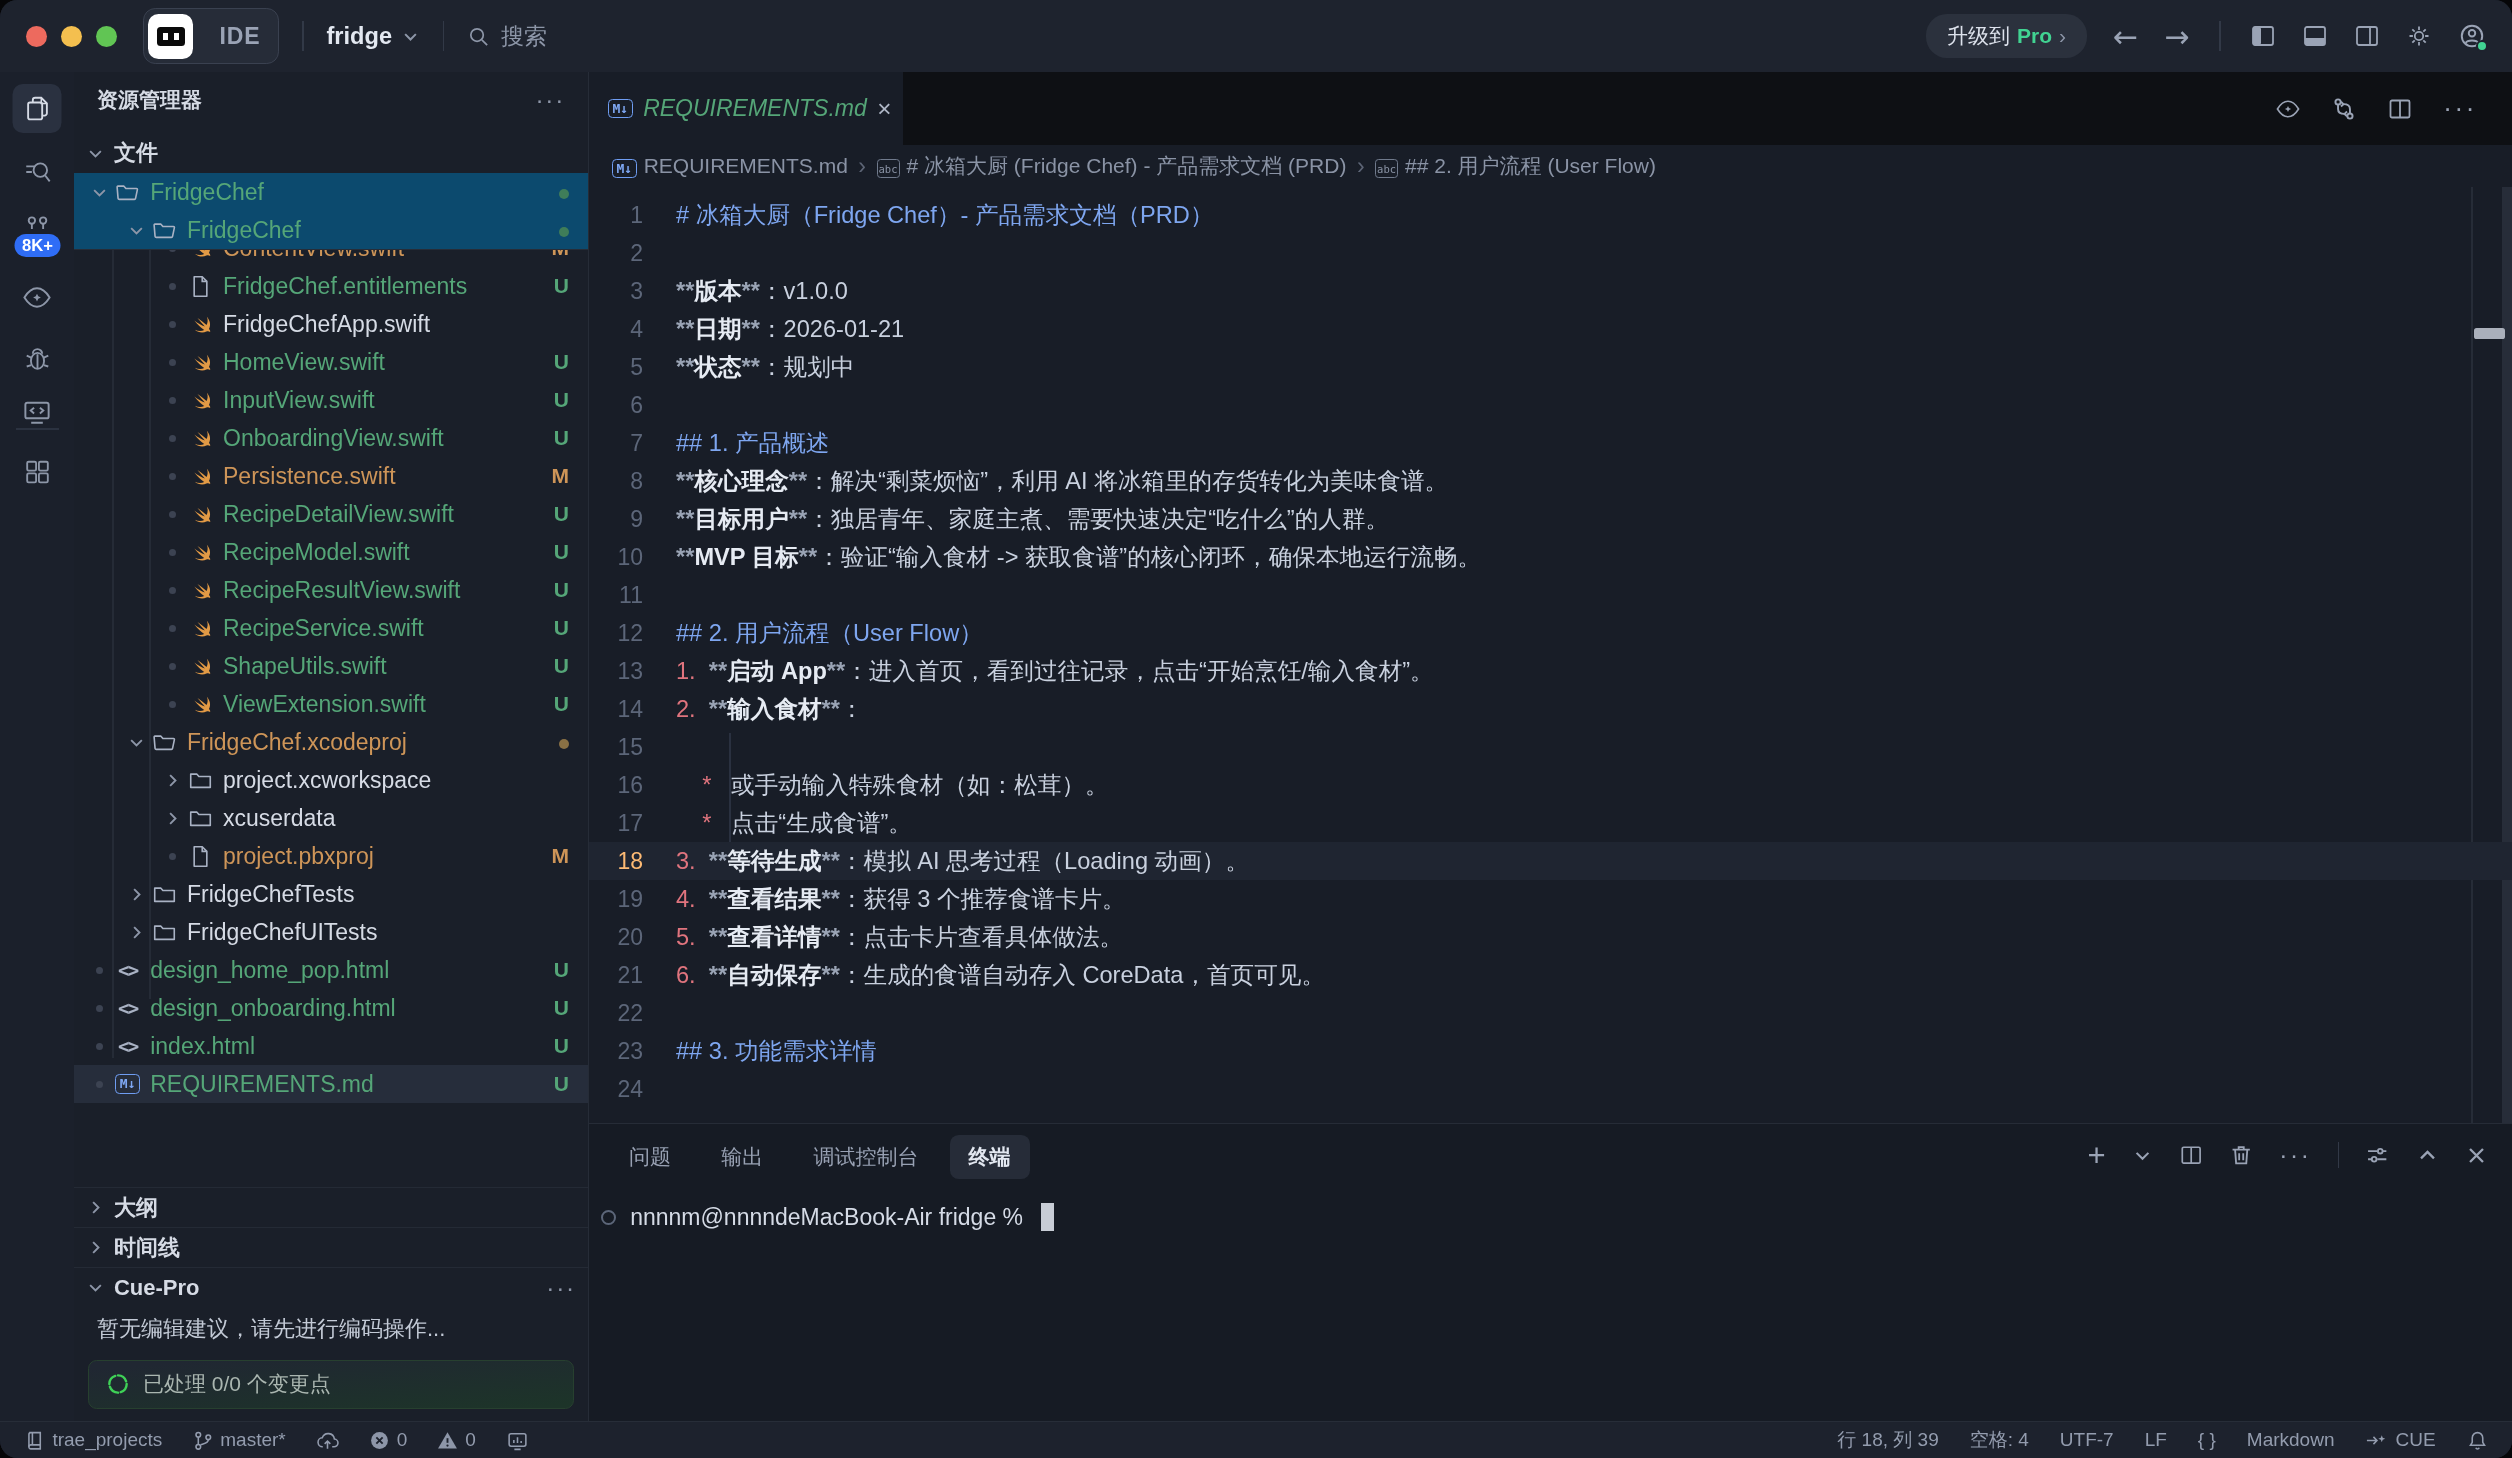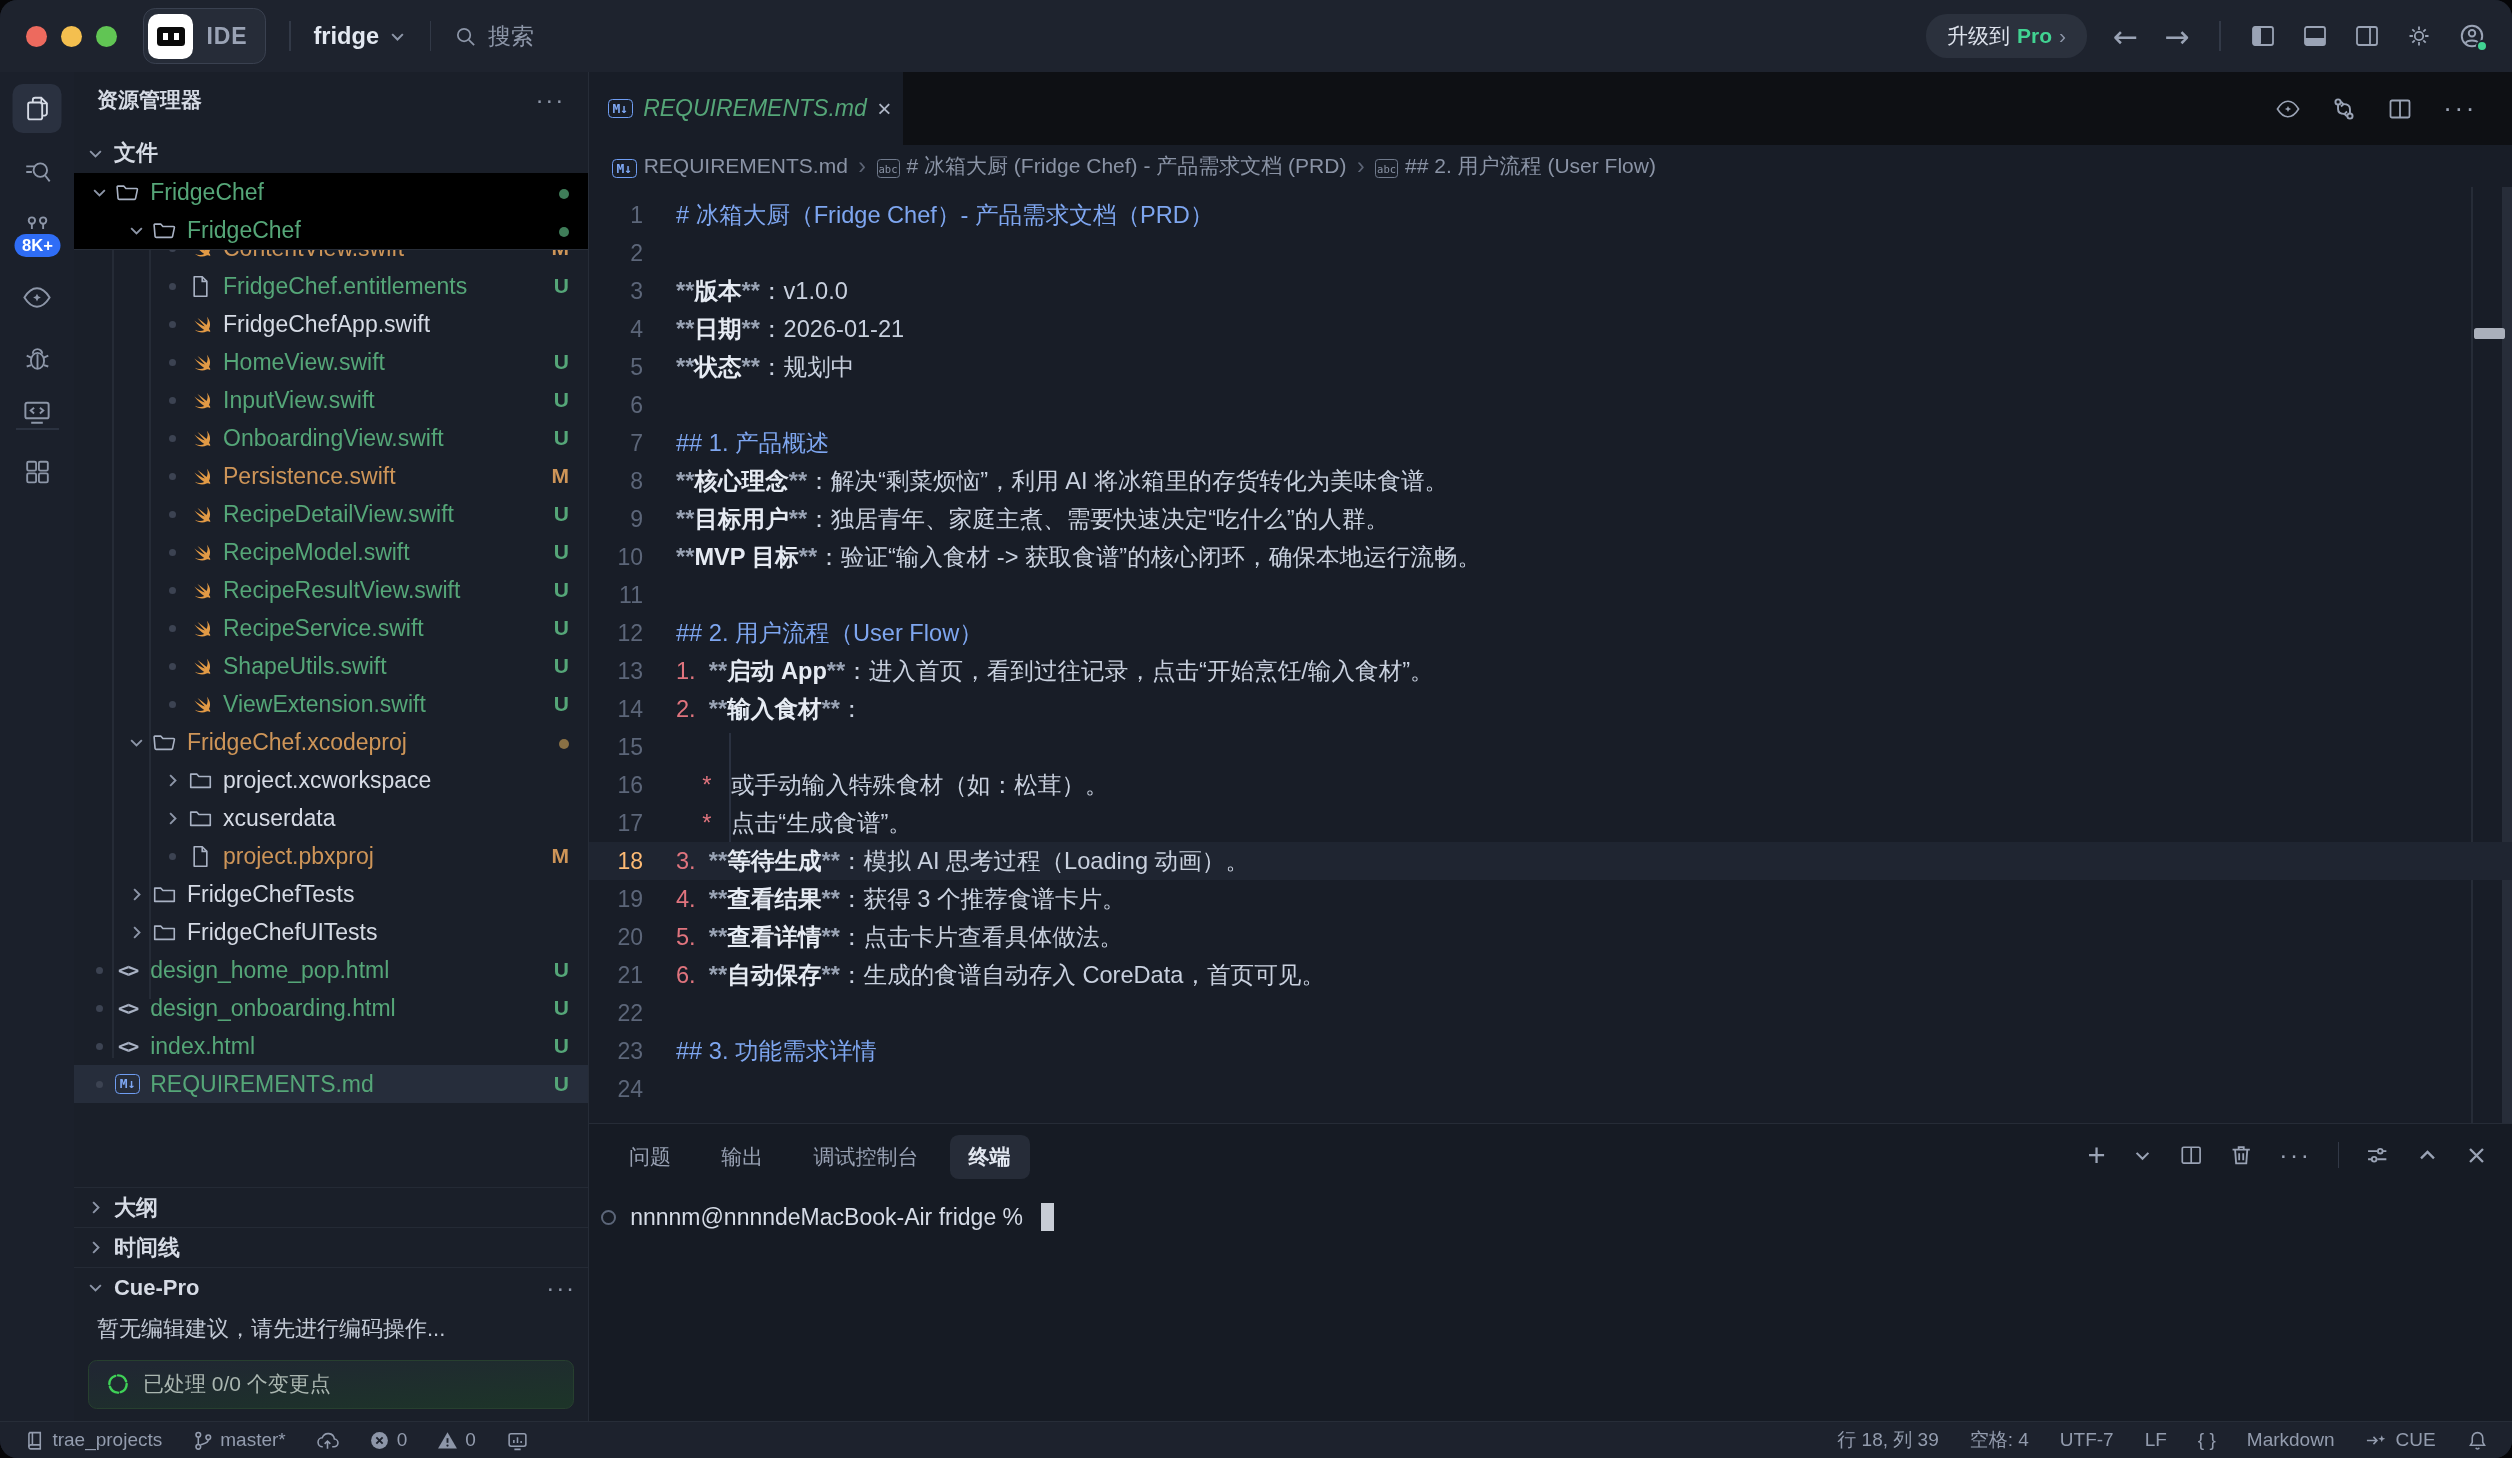--- a/index.html
+++ b/index.html
@@ -3,21 +3,21 @@
 <meta charset="utf-8">
 <style>
   html,body{margin:0;padding:0;background:#060608;}
   *{box-sizing:border-box;font-family:"Liberation Sans",sans-serif;}
   .win{position:relative;width:2512px;height:1458px;background:#181d27;border-radius:17.4px;overflow:hidden;}
   
   .titlebar{position:relative;height:72px;background:#1e232e;display:flex;align-items:center;padding:0 26px;}
   .lights{display:flex;gap:14px;margin-right:26px;}
   .light{width:21px;height:21px;border-radius:50%;}
   .l-red{background:#ed6a5e}.l-yellow{background:#f4bf4f}.l-green{background:#61c554}
-  .logo-pill{display:flex;align-items:center;gap:13px;background:#262c38;border:1.7px solid #3a4150;border-radius:12.2px;padding:4.4px 17.4px 4.4px 4.4px;}
+  .logo-pill{display:flex;align-items:center;gap:26px;background:#262c38;border:1.7px solid #3a4150;border-radius:12.2px;padding:4.4px 17.4px 4.4px 4.4px;}
   .logo-sq{width:45px;height:45px;background:#fff;border-radius:10.5px;display:flex;align-items:center;justify-content:center;}
   .logo-face{width:28px;height:19px;background:#0a0a0a;border-radius:3.5px;position:relative;}
   .logo-face:before,.logo-face:after{content:"";position:absolute;top:6.1px;width:5.2px;height:7px;background:#fff;}
   .logo-face:before{left:6.1px}.logo-face:after{right:6.1px}
   .logo-ide{font-weight:700;font-size:23px;color:#9aa3b5;letter-spacing:0.9px;}
   .tb-div{width:1.7px;height:30px;background:#323947;margin:0 23px;}
   .proj{display:flex;align-items:center;gap:8.7px;color:#e3e8f1;font-weight:700;font-size:23.6px;}
   .proj svg{color:#8d96a8}
   .tb-search{display:flex;align-items:center;gap:10.5px;color:#8d96a8;font-size:23px;}
   .tb-right{margin-left:auto;display:flex;align-items:center;gap:26px;}
@@ -47,21 +47,21 @@
   .guide{position:absolute;width:1.7px;background:#252b36;}
   .trow{position:relative;display:flex;align-items:center;height:38px;font-size:23px;overflow:hidden;}
   .trow.sel{background:#262d3b;}
   .tslot{width:26px;flex:none;display:flex;align-items:center;justify-content:center;color:#8d96a8;}
   .tdot{width:7px;height:7px;border-radius:50%;background:#3c4352;}
   .ticon{width:31px;flex:none;display:flex;align-items:center;justify-content:center;color:#a9b2c4;}
   .tname{margin-left:7px;white-space:nowrap;}
   .tbadge{margin-left:auto;margin-right:19px;font-size:21px;font-weight:600;flex:none;}
   .n-green{color:#55a678}.n-orange{color:#ce9558}.n-white{color:#d6dbe5}
   .b-dot{width:10.5px;height:10.5px;border-radius:50%;display:inline-block;}
-  .sticky{position:absolute;top:101px;left:0;right:0;background:#000000;z-index:3;border-bottom:1.7px solid #272d38;}
+  .sticky{position:absolute;top:101px;left:0;right:0;background:#0c4a6e;z-index:3;border-bottom:1.7px solid #272d38;}
   .mdi{display:inline-block;border:1.7px solid #6f9df2;color:#7fa8f4;border-radius:4.4px;font-size:13px;font-weight:700;line-height:17.4px;padding:0 3.5px;font-family:"DejaVu Sans Mono",monospace;}
   .hti{font-family:"DejaVu Sans Mono",monospace;font-weight:700;font-size:19px;letter-spacing:-1.7px;}
   .exp-bottom{position:absolute;left:0;right:0;}
   .cue-hint{padding:7px 23px;color:#c3cad6;font-size:22px;}
   .cue-card{margin:8.7px 14px;height:49px;border-radius:8.7px;background:linear-gradient(175deg,#202732 10%,#1d3429 95%);display:flex;align-items:center;gap:12.2px;padding:0 15.7px;border:0.9px solid #27402f;}
   .cue-card .txt{color:#aab6b0;font-size:21px;}
   .cue-spin{color:#3fd157;display:flex;}
   
   .edcol{flex:1;display:flex;flex-direction:column;min-width:0;}
   .tabbar{height:73px;background:#0e1014;display:flex;flex:none;position:relative;}

